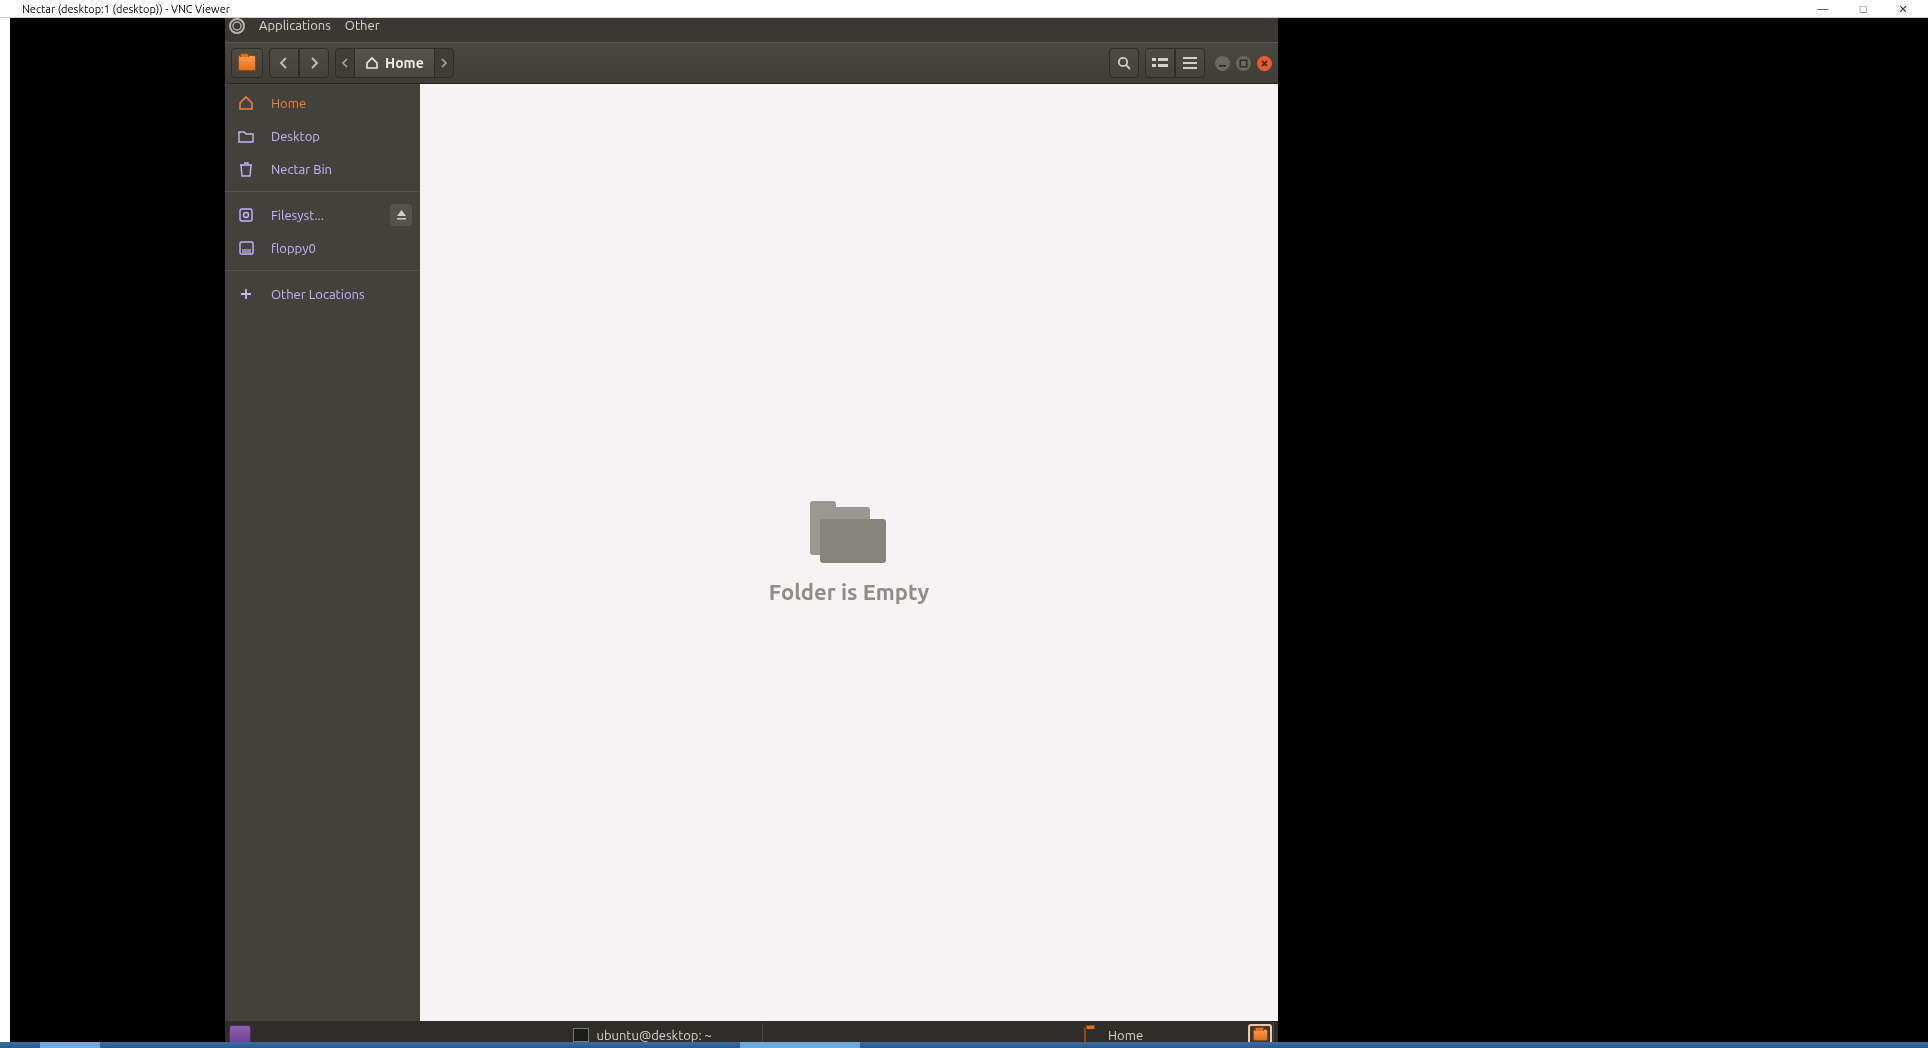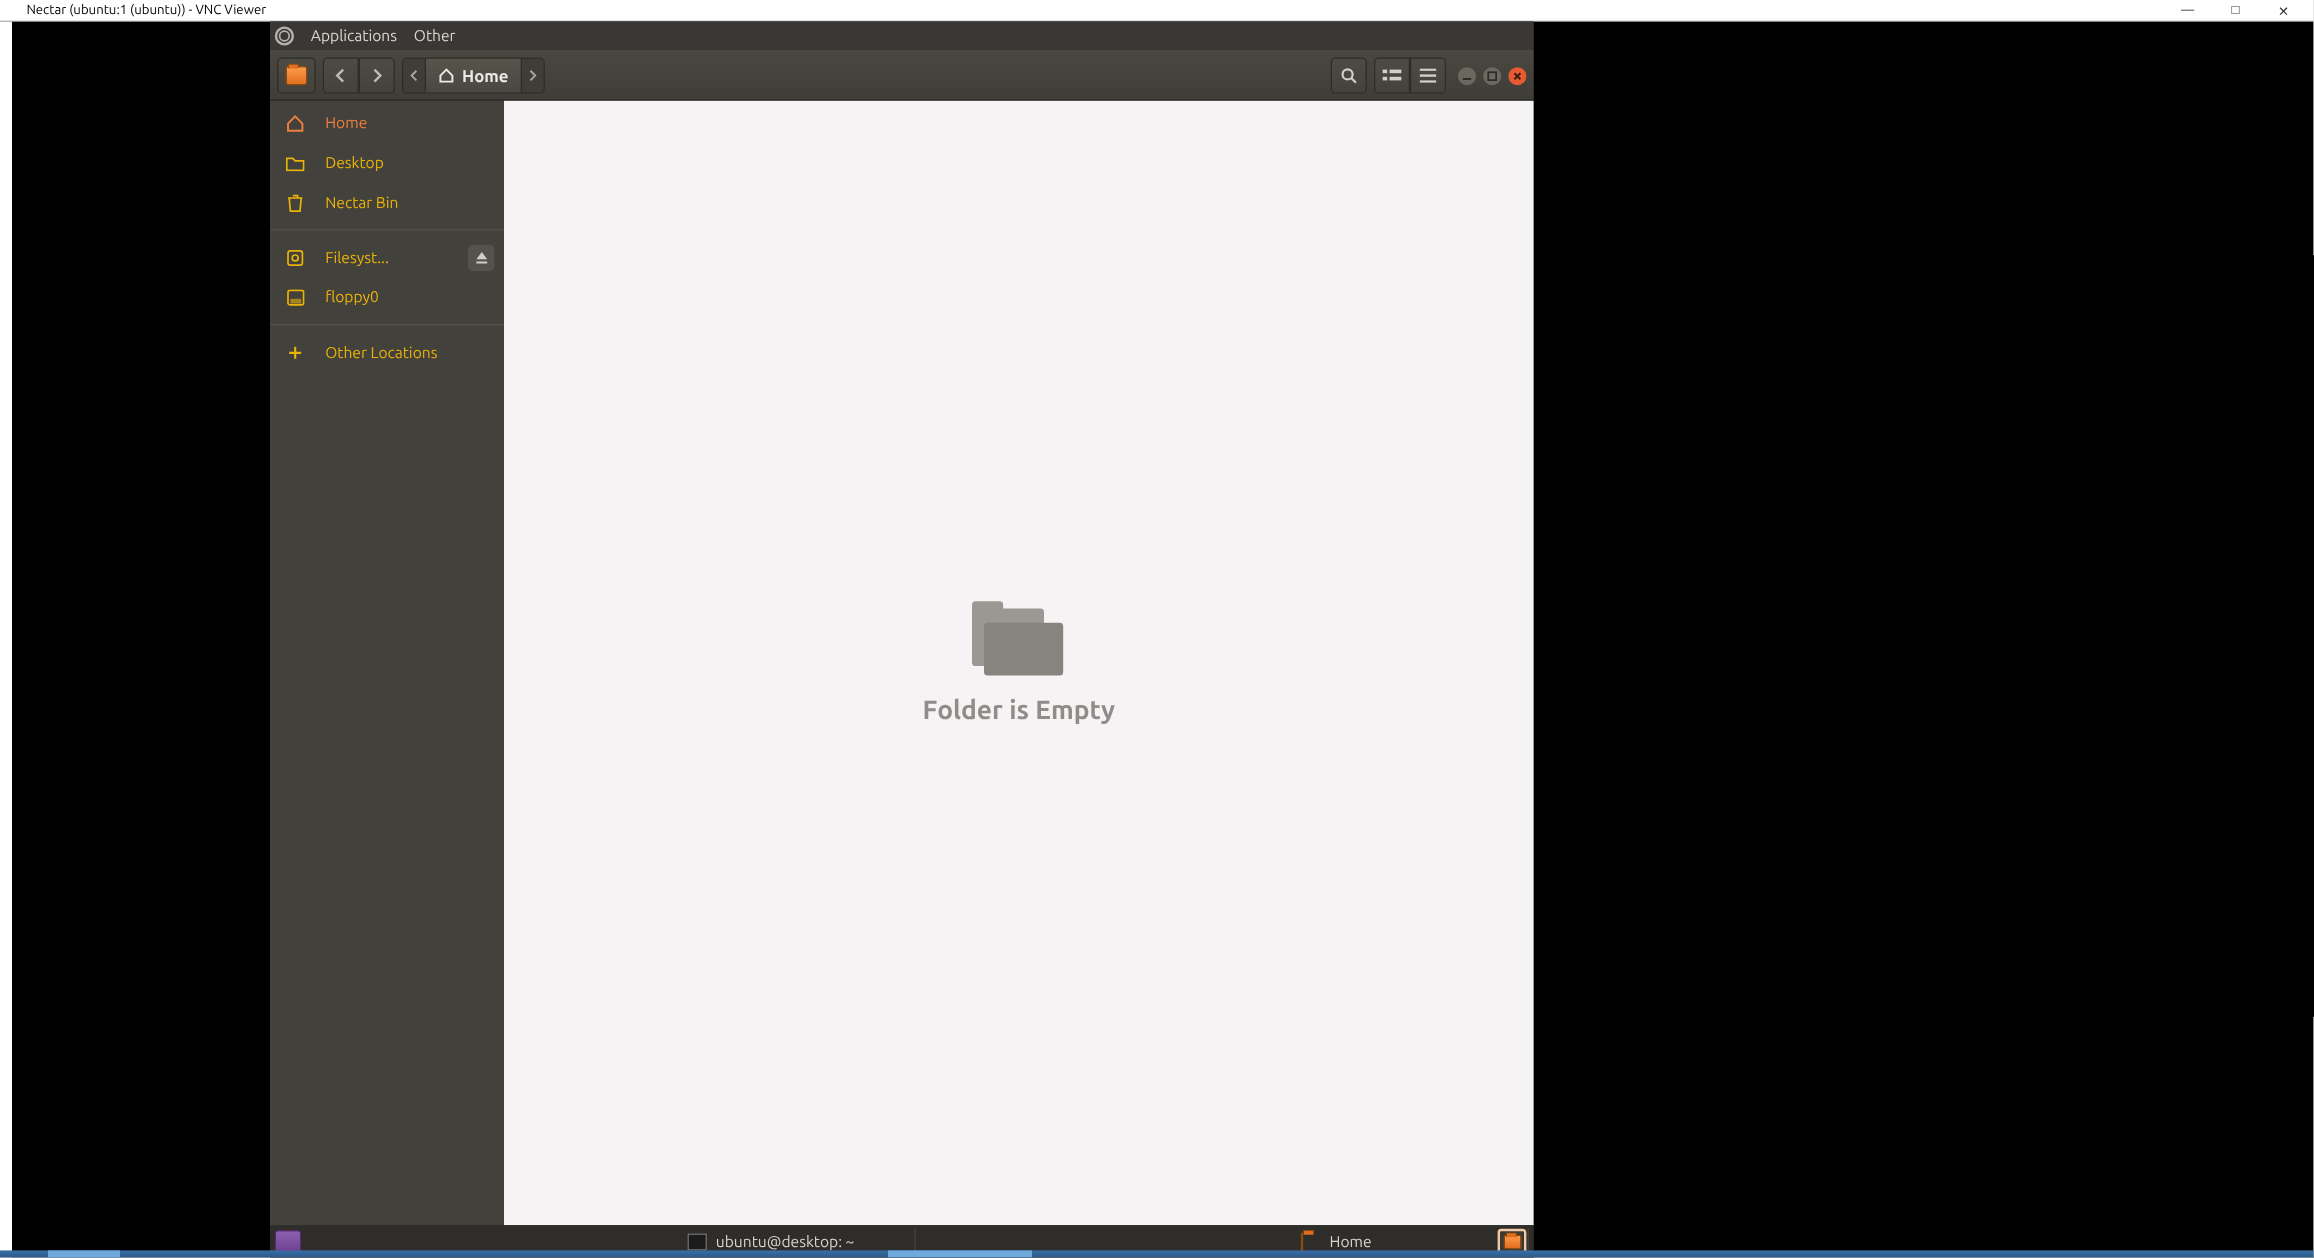--- a/index.html
+++ b/index.html
@@ -43,21 +43,21 @@
     position:absolute;
     left:225px; top:0;
     width:1053px; height:100%;
     background:#2c2b27;
     display:flex; flex-direction:column;
   }
   
   .gnome-menubar {
     height:24px;
     background:#3a3834;
-    display:flex; align-items:center;
+    display:flex; align-items:flex-start;
     color:#d9d7d1; font-size:13px;
     padding-left:4px; gap:14px;
   }
   .gnome-menubar .round {
     width:16px;height:16px;border-radius:50%;
     border:2px solid #b5b3ad;
     display:flex;align-items:center;justify-content:center;
     font-size:9px;color:#b5b3ad;
   }
   .gnome-menuitem { cursor:default; }
@@ -116,21 +116,21 @@
   
   .files-body{flex:1;display:flex;min-height:0;}
   .sidebar{
     width:195px;background:#43413b;
     display:flex;flex-direction:column;
     padding-top:2px;
   }
   .side-item{
     height:33px;display:flex;align-items:center;
     padding-left:12px;gap:16px;
-    color:#eab308;font-size:13px;cursor:default;
+    color:#c4b5fd;font-size:13px;cursor:default;
     position:relative;
   }
   .side-item.active{color:#ef7f3e;}
   .side-item.sep-above{margin-top:6px;border-top:1px solid #55524b;padding-top:6px;height:40px;}
   .side-icon{width:18px;display:flex;align-items:center;justify-content:center;color:inherit;}
   .eject{
     position:absolute;right:8px;width:22px;height:22px;border-radius:4px;
     background:#55524b;display:flex;align-items:center;justify-content:center;
     color:#cfcdc6;font-size:11px;
   }
@@ -191,21 +191,21 @@
     position:absolute;bottom:0;left:0;right:0;height:6px;
     background:linear-gradient(#3a6ea5,#2b5a8c);
   }
   .host-bottom .seg{position:absolute;top:0;height:6px;background:#6fa8dc;}
 </style>
 </head>
 <body>
 
 <div class="win-titlebar">
   <div class="win-icon">V2</div>
-  <span>Nectar (ubuntu:1 (ubuntu)) - VNC Viewer</span>
+  <span>Nectar (desktop:1 (desktop)) - VNC Viewer</span>
   <div class="win-controls">
     <span class="win-btn">—</span>
     <span class="win-btn">□</span>
     <span class="win-btn">✕</span>
   </div>
 </div>
 
 <div class="outer">
   <div class="white-strip"></div>
 

